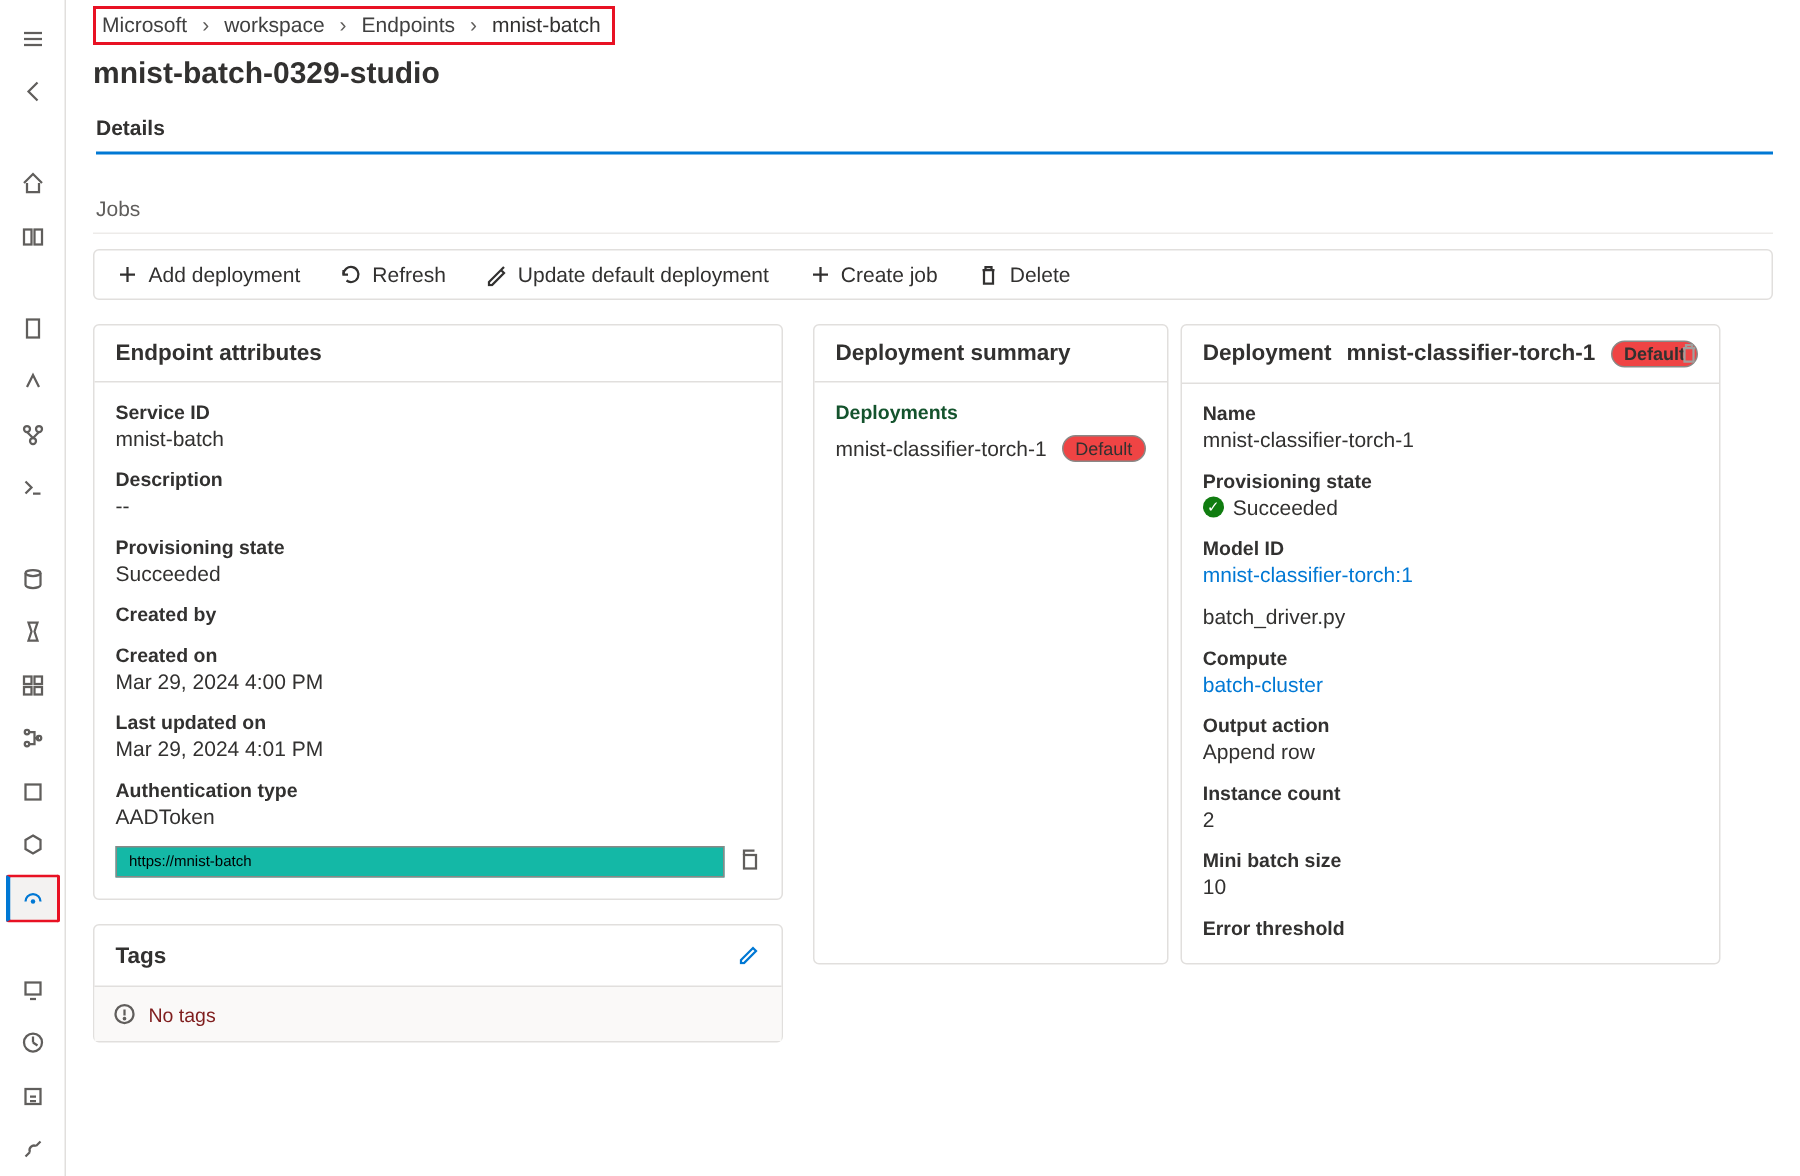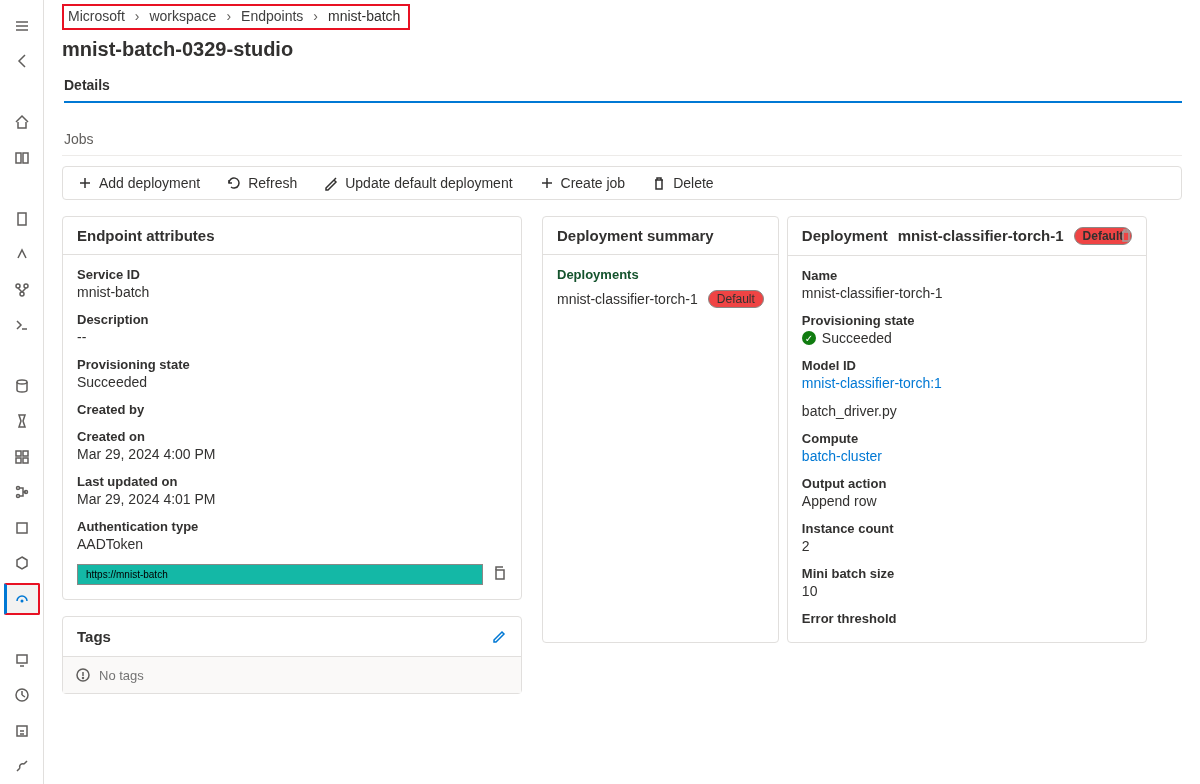--- a/index.html
+++ b/index.html
@@ -145,21 +145,21 @@
     background:#14b8a6;
   }
   .copy-btn { color:#605e5c; cursor:pointer; }
   .tags-card .card-header { display:flex; justify-content:space-between; align-items:center;}
   .notags {
     background:#faf9f8;
     padding:10px 12px;
     display:flex;
     align-items:center;
     gap:8px;
-    color:#737373;
+    color:#7f1d1d;
     font-size:13px;
   }
   .badge {
     border:1px solid #8a8886;
     border-radius:10px;
     padding:1px 8px;
     font-size:12px;
     color:#323130;
     background:#ef4444;
   }

